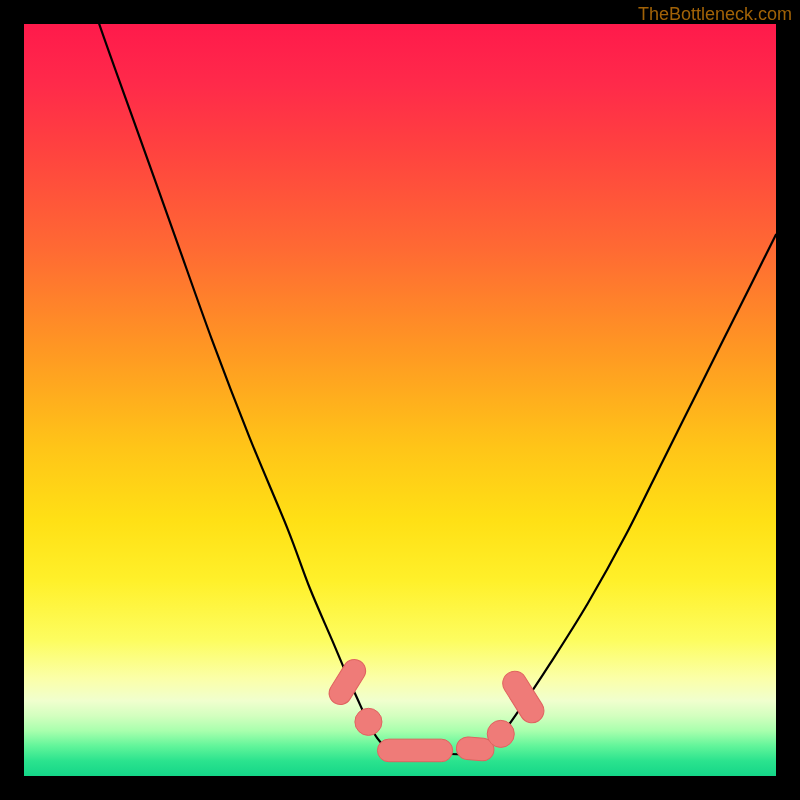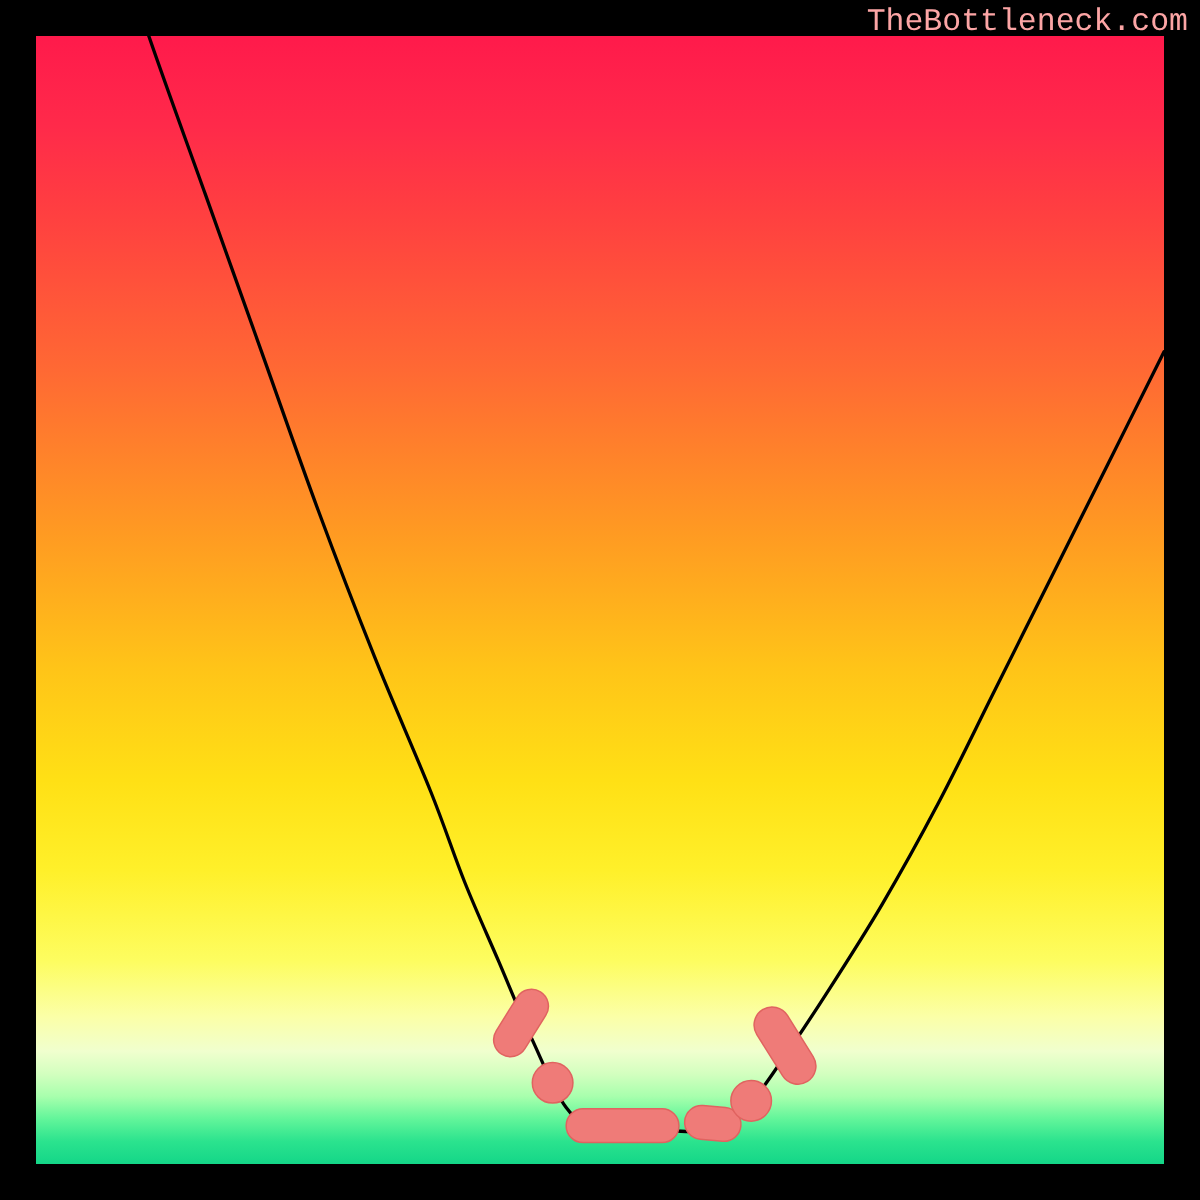--- a/index.html
+++ b/index.html
@@ -55,25 +55,24 @@
     position: absolute;
     left: 0;
     top: 0;
     width: 752px;
     height: 752px;
   }
   .watermark {
     position: absolute;
     top: 4px;
     right: 8px;
-    color: #fca5a5;
-    font-size: 21px;
+    color: #a16207;
+    font-size: 18px;
     letter-spacing: 0px;
     user-select: none;
-    font-family: Liberation Mono, monospace;
   }
 </style>
 </head>
 <body>
 
 <div class="stage">
   <div class="plot">
     <div class="gradient"></div>
     <svg class="curve" viewBox="0 0 752 752" preserveAspectRatio="none">
       <path id="curve-path" fill="none" stroke="#000000" stroke-width="2.2" stroke-linecap="round" d="M 0.00 -225.60 C 6.27 -206.80, 25.07 -150.40, 37.60 -112.80 C 50.13 -75.20, 62.67 -36.35, 75.20 0.00 C 87.73 36.35, 100.27 70.19, 112.80 105.28 C 125.33 140.37, 137.87 175.47, 150.40 210.56 C 162.93 245.65, 175.47 282.00, 188.00 315.84 C 200.53 349.68, 213.07 382.27, 225.60 413.60 C 238.13 444.93, 253.17 478.77, 263.20 503.84 C 273.23 528.91, 278.24 545.20, 285.76 564.00 C 293.28 582.80, 300.80 599.09, 308.32 616.64 C 315.84 634.19, 323.36 652.99, 330.88 669.28 C 338.40 685.57, 345.92 704.37, 353.44 714.40 C 360.96 724.43, 365.97 726.93, 376.00 729.44 C 386.03 731.95, 401.07 729.44, 413.60 729.44 C 426.13 729.44, 441.17 731.95, 451.20 729.44 C 461.23 726.93, 466.24 721.92, 473.76 714.40 C 481.28 706.88, 487.55 696.85, 496.32 684.32 C 505.09 671.79, 515.12 656.75, 526.40 639.20 C 537.68 621.65, 551.47 600.35, 564.00 579.04 C 576.53 557.73, 589.07 535.17, 601.60 511.36 C 614.13 487.55, 626.67 461.23, 639.20 436.16 C 651.73 411.09, 664.27 386.03, 676.80 360.96 C 689.33 335.89, 701.87 310.83, 714.40 285.76 C 726.93 260.69, 745.73 223.09, 752.00 210.56"></path>

